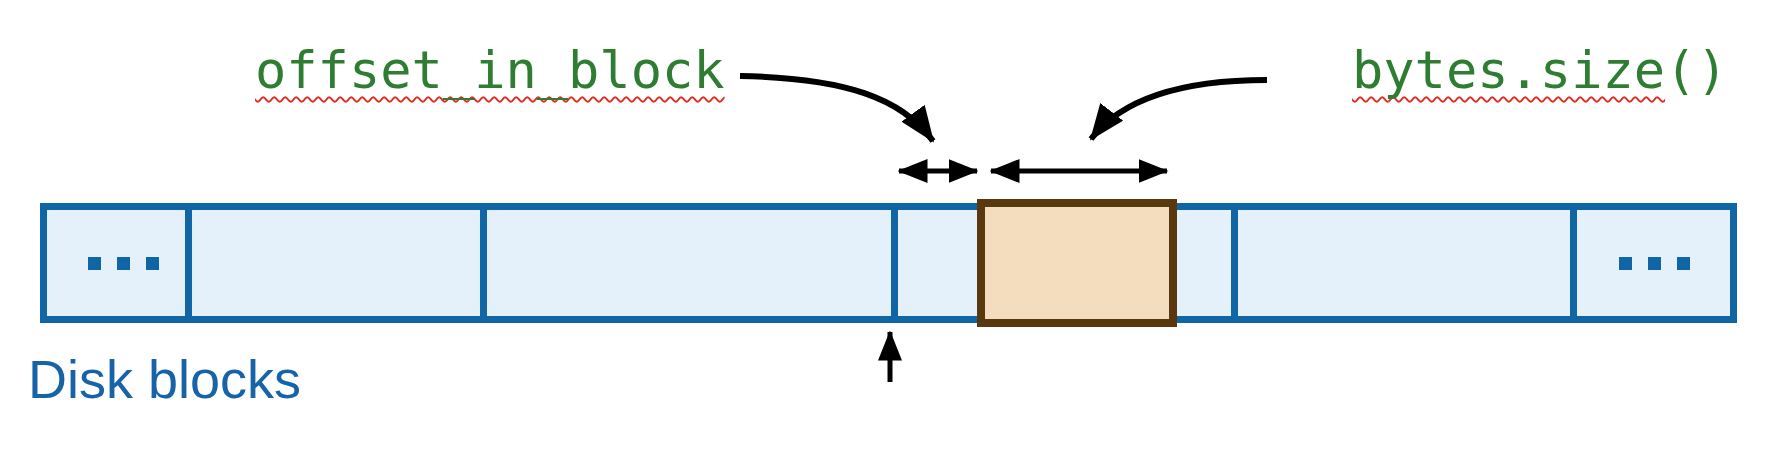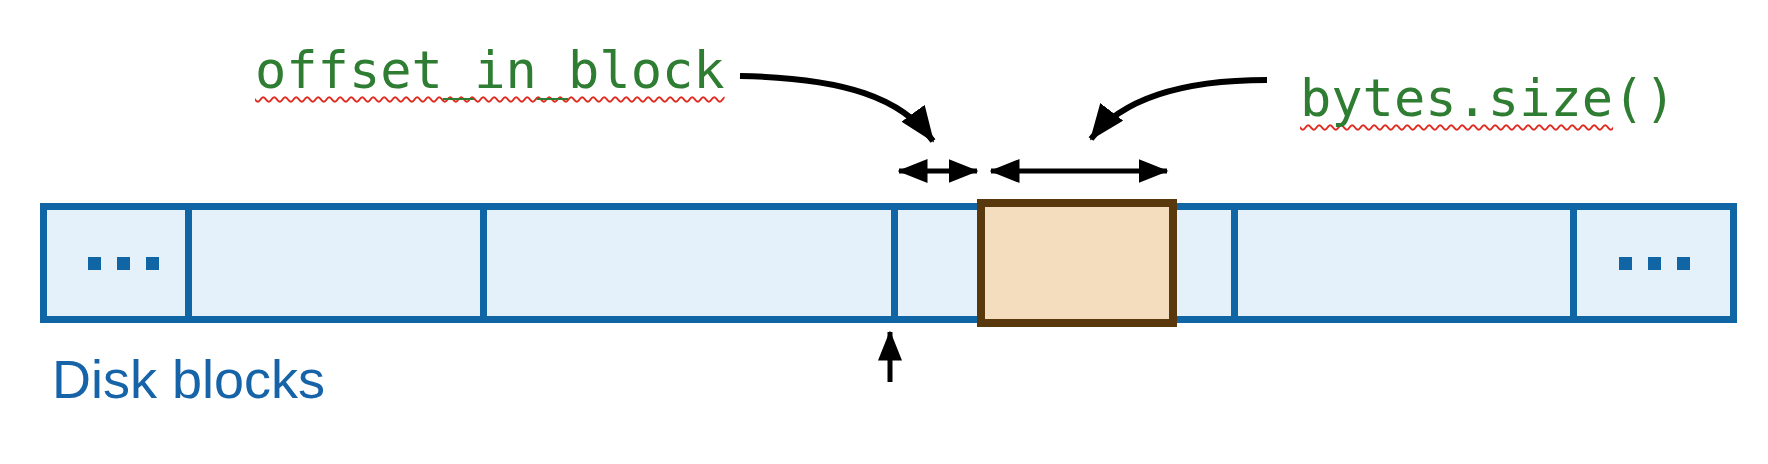--- a/index.html
+++ b/index.html
@@ -24,21 +24,21 @@
   }
   .squig {
     text-decoration-line: underline;
     text-decoration-style: wavy;
     text-decoration-color: #e02b20;
     text-decoration-thickness: 2px;
     text-underline-offset: 8px;
     text-decoration-skip-ink: none;
   }
   .offset-label  { left: 255px;  top: 44px; }
-  .bytes-label   { left: 1300px; top: 44px; margin-top: 28px; }
+  .bytes-label   { left: 1352px; top: 44px; }
   .blockno-label { left: 782px;  top: 388px; }
 
   
   .band {
     position: absolute;
     left: 40px; top: 203px;
     width: 1697px; height: 120px;
     background: #e4f1fb;
     border: 7px solid #1065a5;
     box-sizing: border-box;
@@ -71,21 +71,21 @@
     left: 977px; top: 199px;
     width: 200px; height: 128px;
     background: #f3ddbe;
     border: 8px solid #5a380e;
     box-sizing: border-box;
   }
 
   
   .disk-label {
     position: absolute;
-    left: 52px; top: 352px;
+    left: 28px; top: 352px;
     font-family: "Liberation Sans", sans-serif;
     font-size: 54px;
     line-height: 1;
     color: #1663a8;
     white-space: nowrap;
   }
 
   
   .arrows {
     position: absolute;

